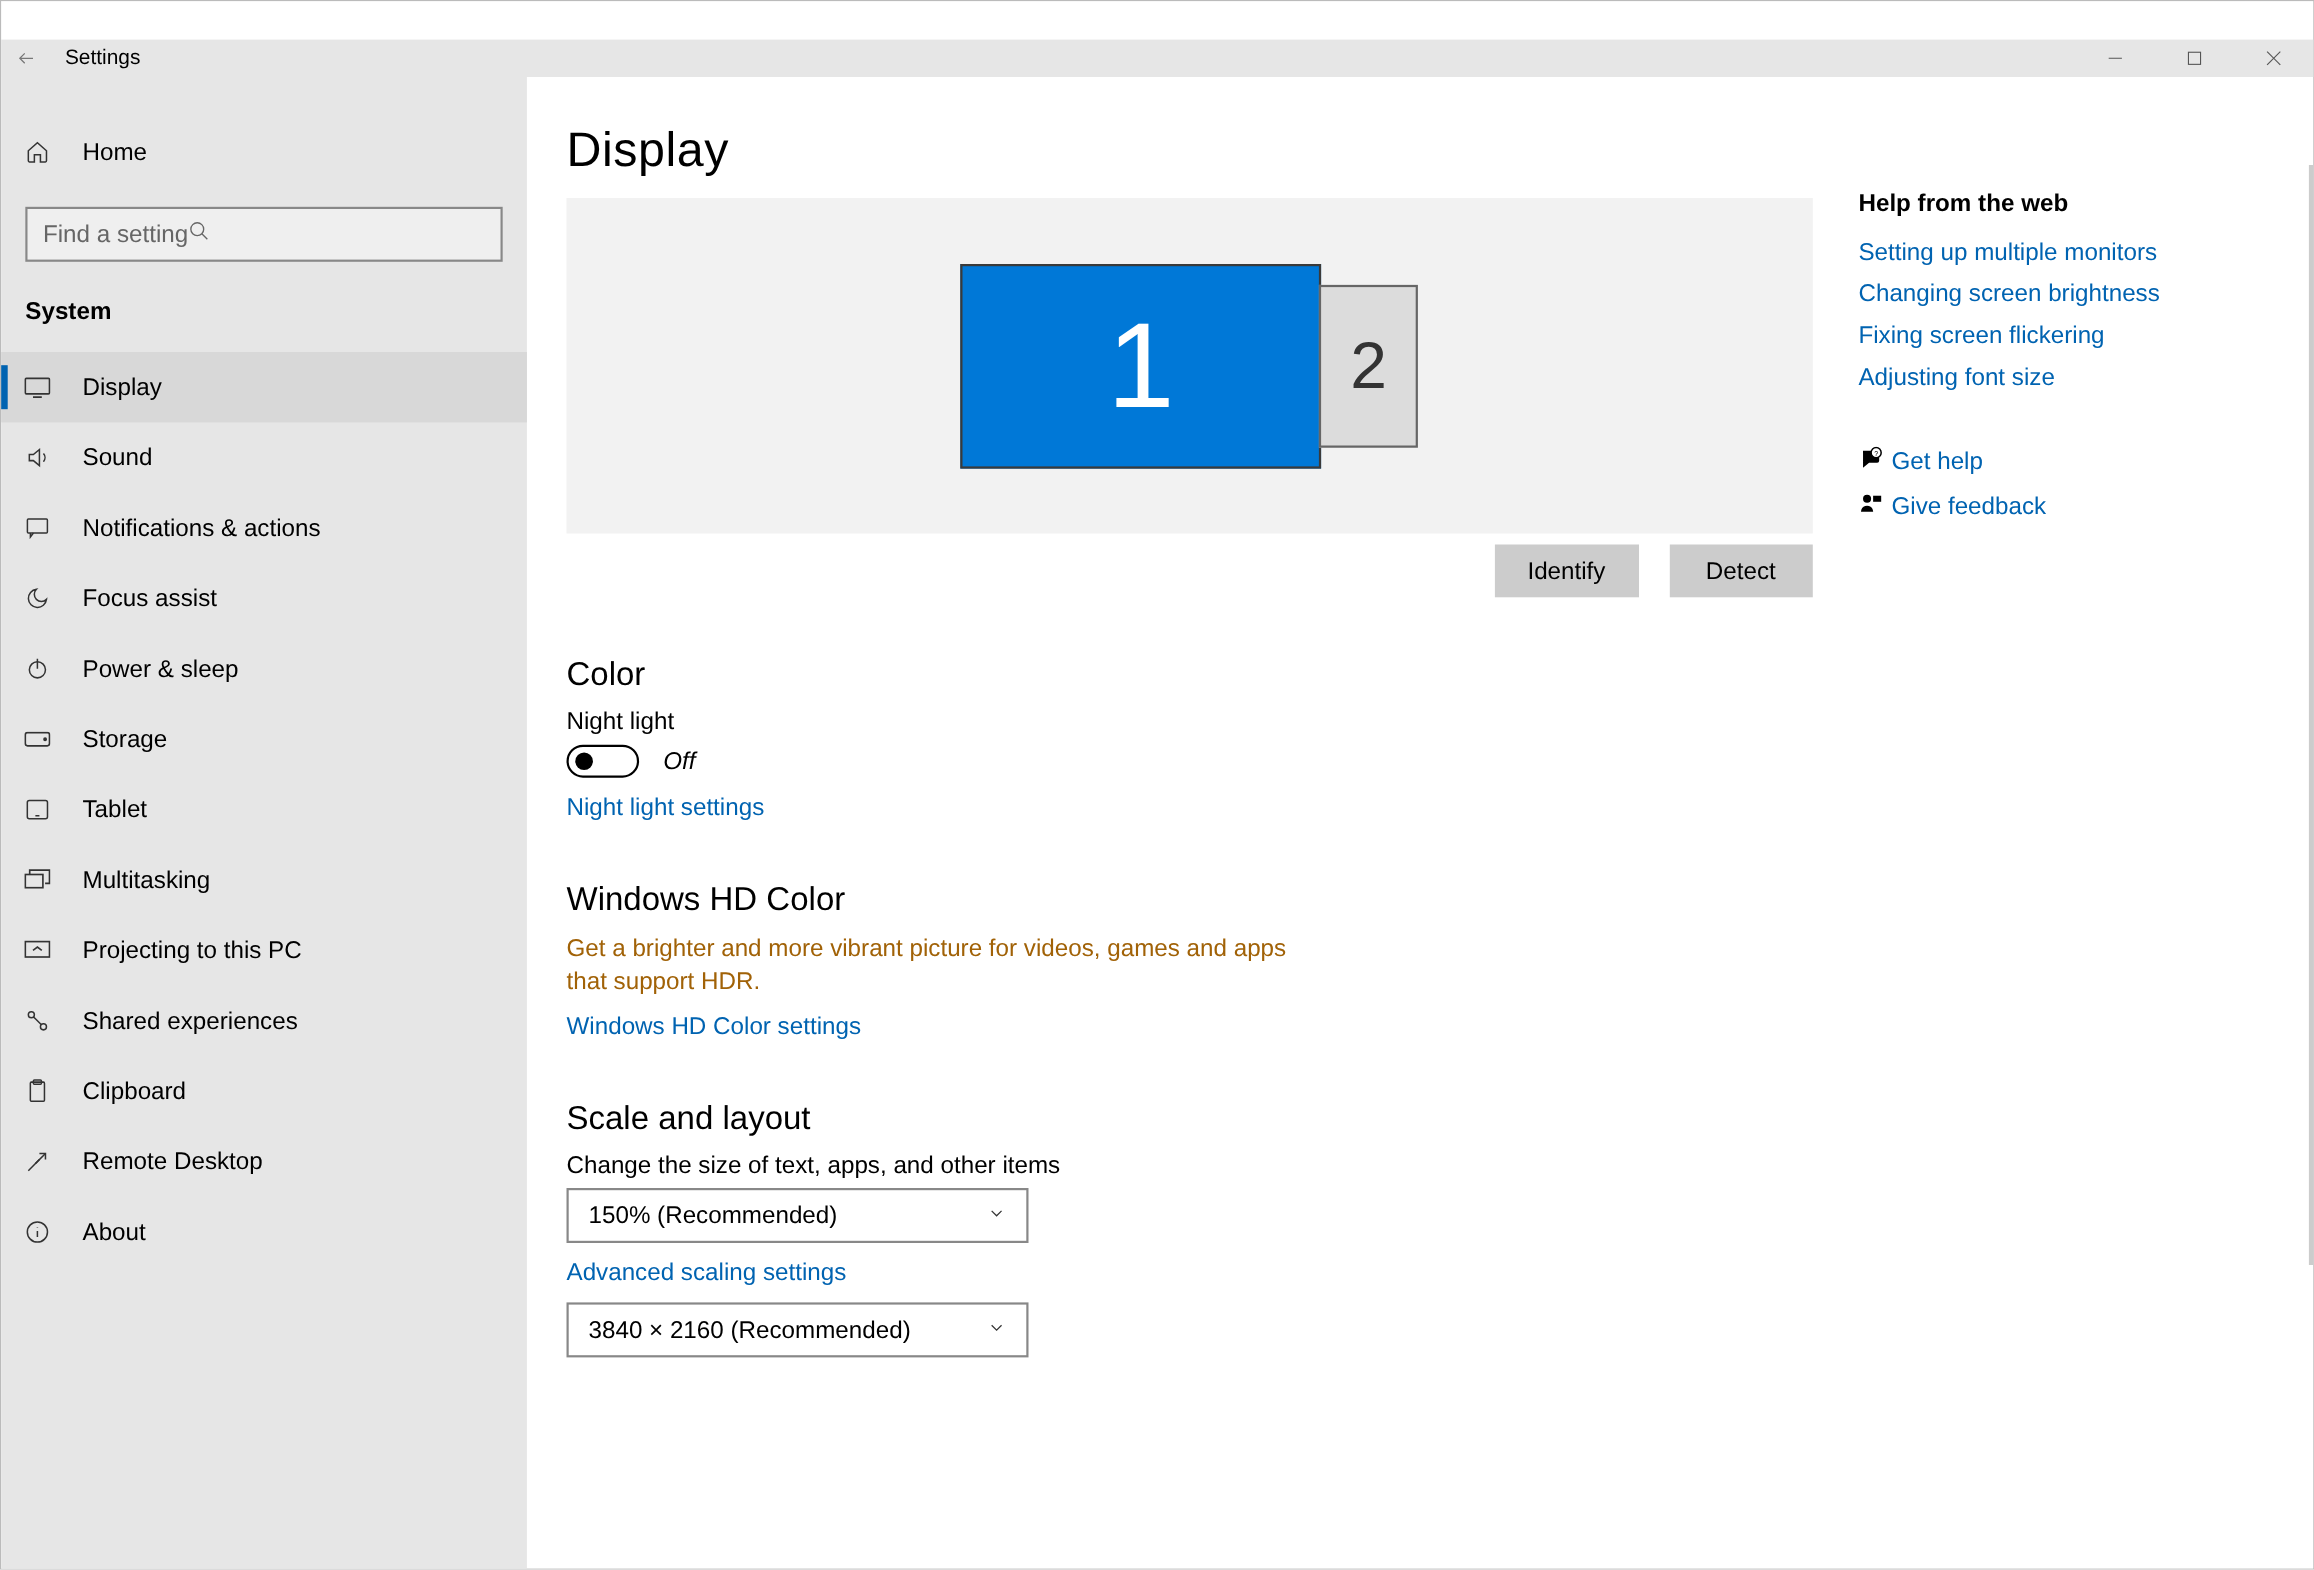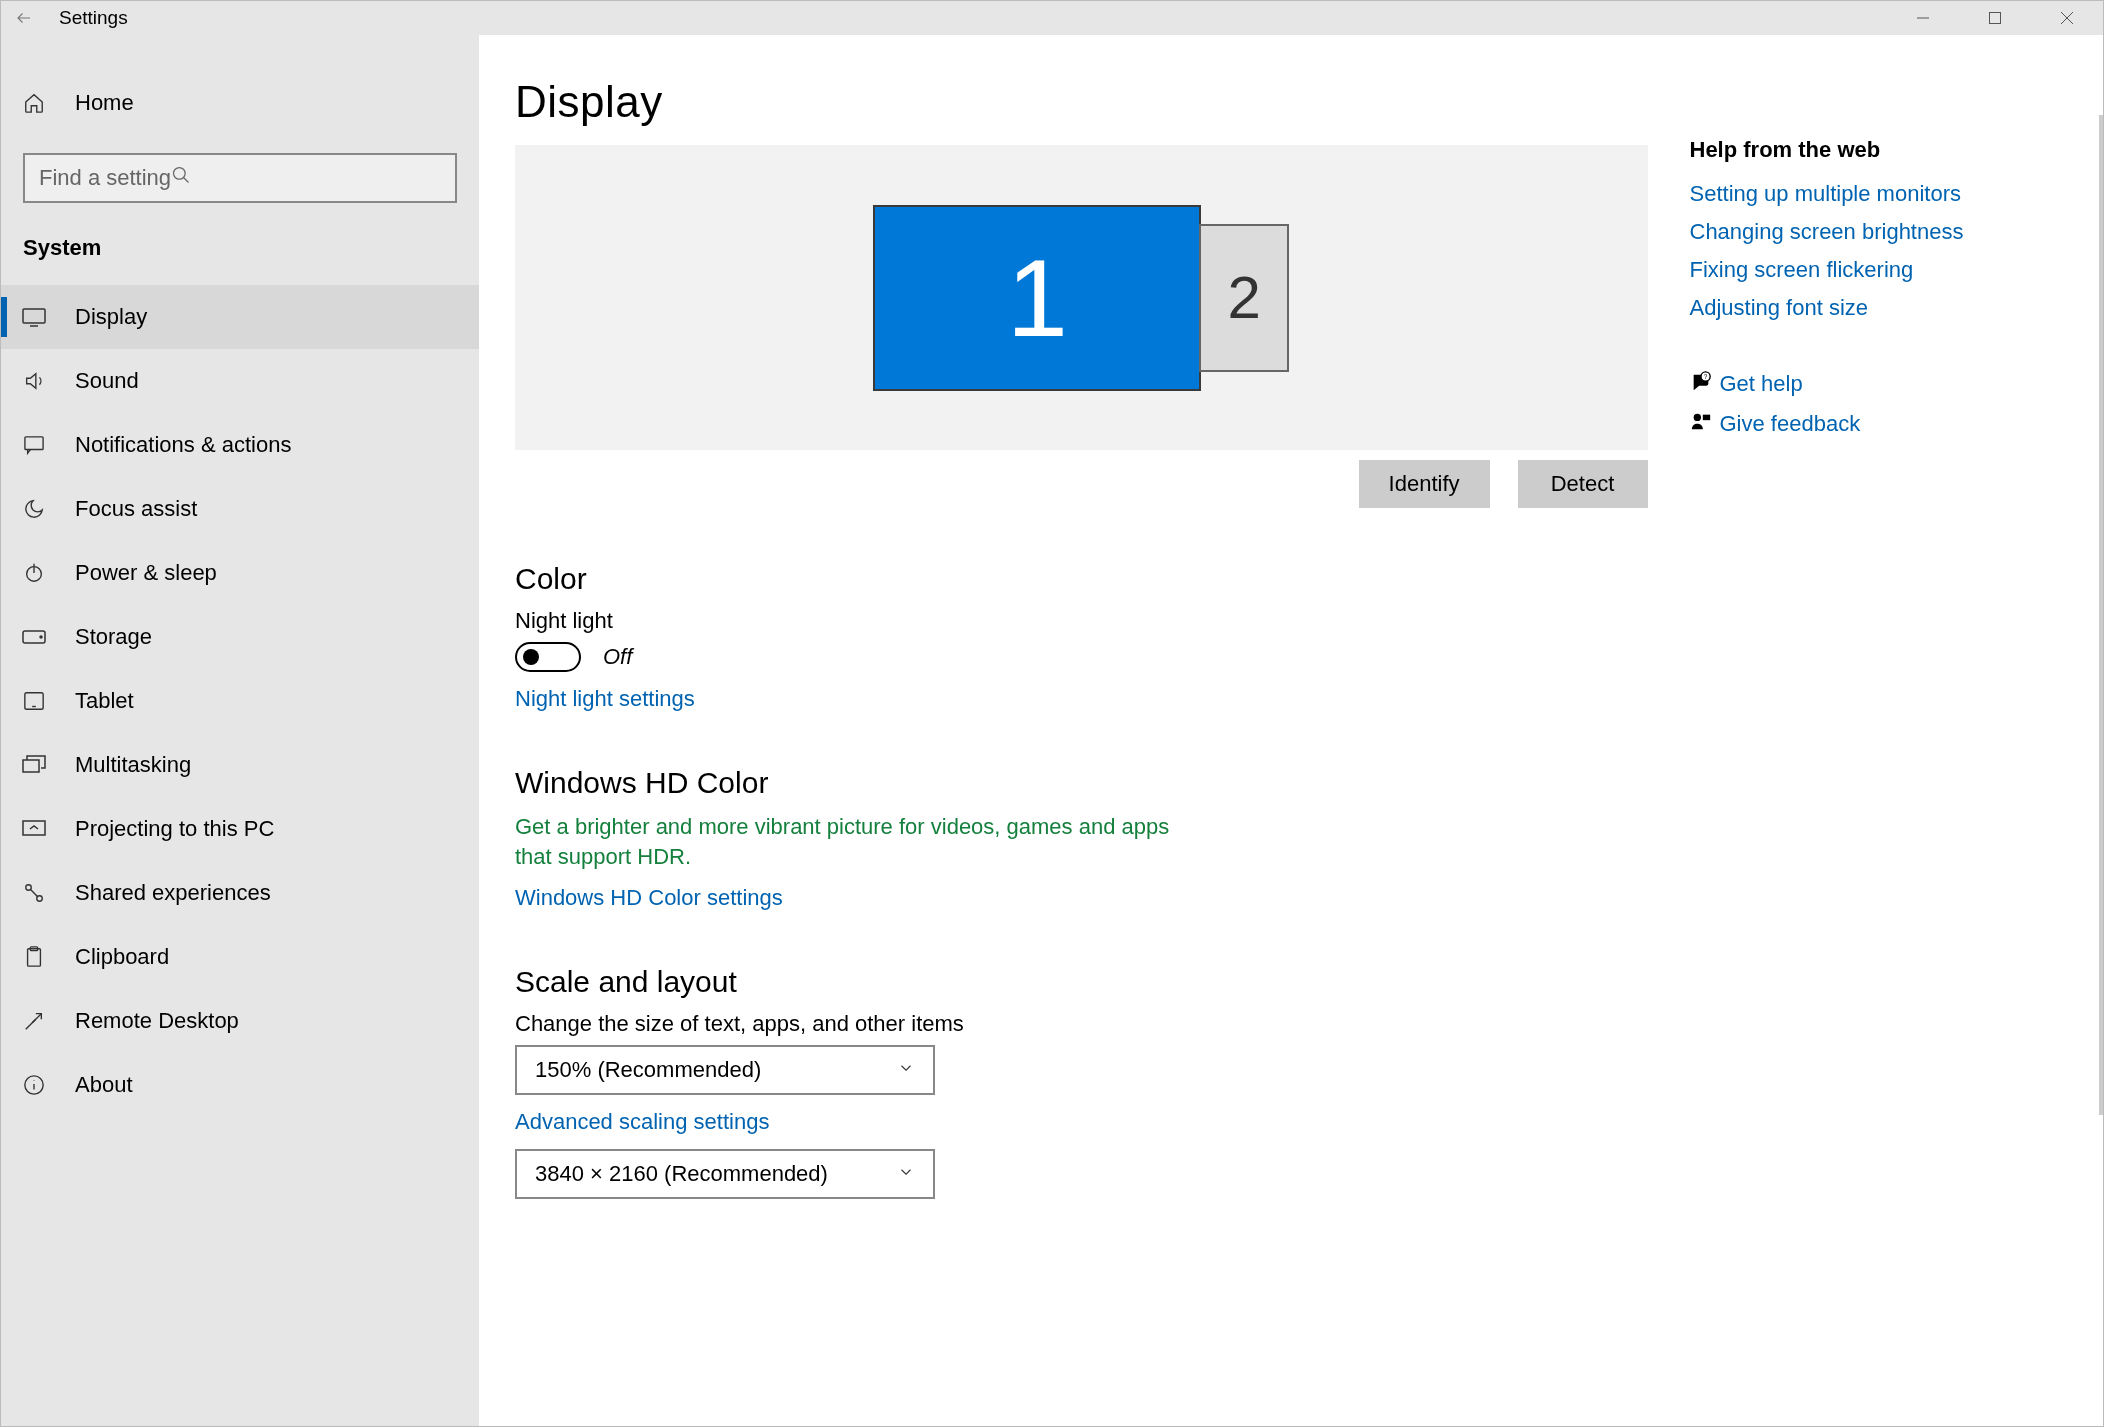--- a/index.html
+++ b/index.html
@@ -1,18 +1,18 @@
 <!DOCTYPE html>
 <html><head>
 <meta charset="utf-8">
 <style>
   * { box-sizing: border-box; }
   html, body { margin: 0; padding: 0; height: 100%; font-family: "Segoe UI", -apple-system, sans-serif; font-weight: 400; color: #000; background: #fff; }
   .window { width: 2104px; height: 1427px; display: flex; flex-direction: column; border: 1px solid #bbb; position: relative; }
-  .titlebar { height: 34px; display: flex; align-items: center; background: #e6e6e6; position: relative; }
+  .titlebar { height: 34px; display: flex; align-items: center; background: #e6e6e6; position: relative; margin-top: 35px; }
   .titlebar .back { width: 46px; height: 34px; display: flex; align-items: center; justify-content: center; color: #777; }
   .titlebar .title { font-size: 19px; margin-left: 12px;}
   .titlebar .controls { position: absolute; right: 0; top: 0; display: flex; }
   .titlebar .ctrl { width: 72px; height: 34px; display: flex; align-items: center; justify-content: center; color: #555; }
   .main { flex: 1; display: flex; overflow: hidden; }
   .sidebar { width: 478px; background: #e6e6e6; padding-top: 32px; display: flex; flex-direction: column; }
   .side-item { display: flex; align-items: center; height: 64px; padding-left: 20px; font-size: 22px; position: relative; }
   .side-item.home { height: 72px; }
   .side-item .ic { width: 26px; display: flex; justify-content: center; margin-right: 28px; color: #333; }
   .side-item .ic svg { display: block; }
@@ -29,21 +29,21 @@
   .mon1 { width: 328px; height: 186px; background: #0078D7; border: 2px solid #3a3a3a; display: flex; align-items: center; justify-content: center; color: #fff; font-size: 110px; font-weight: 300; }
   .mon2 { width: 90px; height: 148px; background: #dcdcdc; border: 2px solid #666; display: flex; align-items: center; justify-content: center; color: #333; font-size: 60px; font-weight: 300; margin-left: -2px; }
   .btn-row { display: flex; justify-content: flex-end; margin-top: 10px; gap: 28px; }
   .gray-btn { background: #ccc; border: none; height: 48px; padding: 0 30px; font-size: 22px; min-width: 130px;}
   h2.sec { font-size: 30px; font-weight: 400; margin: 54px 0 12px 0; }
   .label { font-size: 22px; margin: 10px 0 8px 0; }
   .toggle-row { display: flex; align-items: center; gap: 22px; margin: 6px 0; font-style: italic; }
   .toggle { width: 66px; height: 30px; border: 2px solid #000; border-radius: 16px; position: relative; }
   .toggle .knob { width: 16px; height: 16px; border-radius: 50%; background: #000; position: absolute; top: 5px; left: 6px; }
   .link { color: #0063B1; font-size: 22px; text-decoration: none; display: block; margin: 14px 0; }
-  .desc { color: #15803d; font-size: 22px; line-height: 1.35; max-width: 680px; }
+  .desc { color: #a16207; font-size: 22px; line-height: 1.35; max-width: 680px; }
   .dropdown { width: 420px; height: 50px; border: 2px solid #888; display: flex; align-items: center; justify-content: space-between; padding: 0 18px; font-size: 22px; margin-top: 6px; }
   .chev { width: 18px; height: 18px; }
   .right-title { font-size: 22px; font-weight: 600; margin-bottom: 18px; }
   .help-row { display: flex; align-items: flex-start; gap: 8px; margin-top: 14px; }
   .help-row .hic { width: 22px; }
   .scrollbar-stub { position: absolute; right: 0; top: 80px; width: 4px; height: 1000px; background: #ccc; }
 </style>
 </head>
 <body>
 

